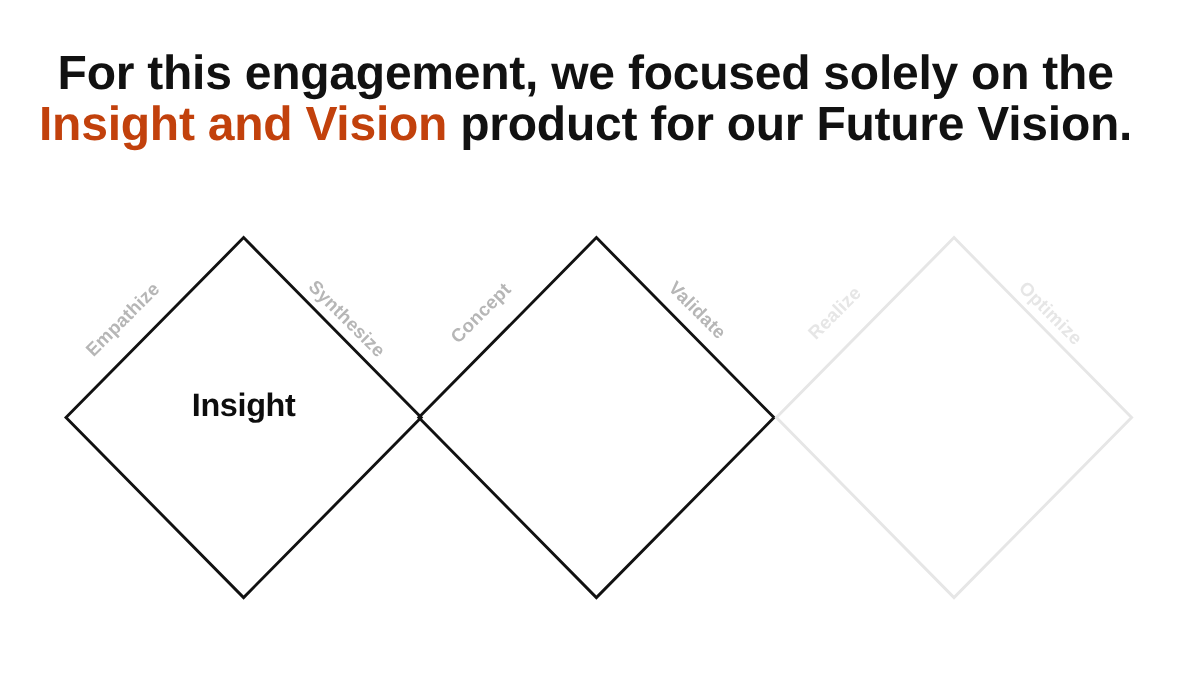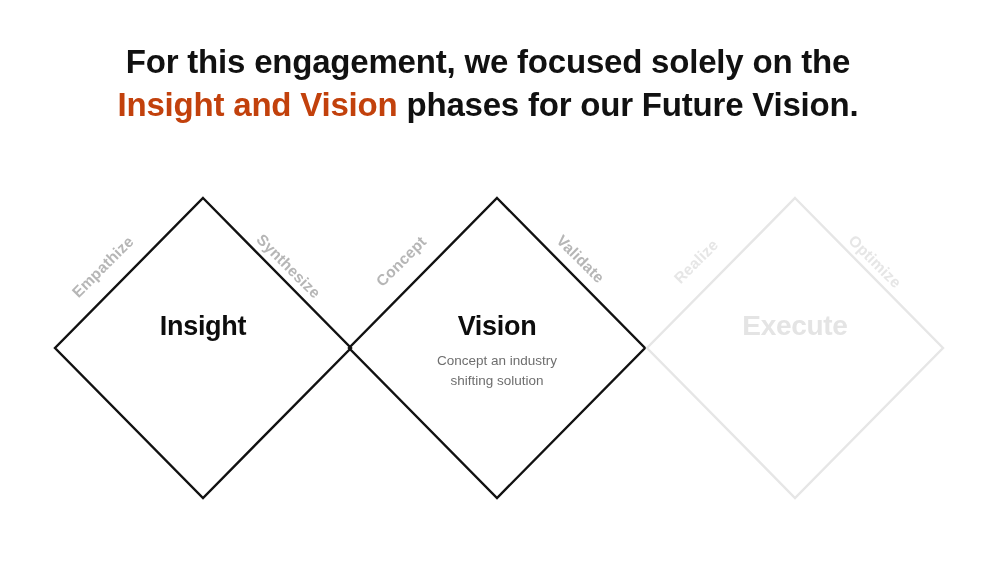--- a/index.html
+++ b/index.html
@@ -15,21 +15,21 @@
     position: relative;
   }
 
   
   .headline {
     position: absolute;
     left: 0;
     top: 40px;
     width: 976px;
     text-align: center;
-    font-size: 33px;
+    font-size: 40px;
     font-weight: bold;
     line-height: 43px;
     letter-spacing: -0.2px;
     color: #111111;
   }
   .headline .accent {
     color: #c2410c;
   }
 
   
@@ -57,20 +57,21 @@
     height: 563px;
     overflow: visible;
   }
 
   
   .phase-text {
     position: absolute;
     width: 240px;
     text-align: center;
     transform: translateX(-50%);
+    margin-top: 12px;
   }
   .phase-title {
     font-size: 27px;
     font-weight: bold;
     line-height: 30px;
     letter-spacing: -0.3px;
     color: #0d0d0d;
     margin: 0;
   }
   .phase-desc {
@@ -109,21 +110,21 @@
   }
 </style>
 </head>
 <body>
 
 <div class="headline">
   <div>
     <span>For this engagement, we focused solely on the</span>
   </div>
   <div>
-    <span class="accent">Insight and Vision</span><span> phases for our Future Vision.</span>
+    <span class="accent">Insight and Vision</span><span> product for our Future Vision.</span>
   </div>
 </div>
 
 <div class="diagram">
 
   <div class="phase">
     <svg class="diamond-svg" viewBox="0 0 1000 563">
       <polygon points="203,198 351,348 203,498 55,348" fill="none" stroke="#111111" stroke-width="2.4" stroke-linejoin="miter"></polygon>
     </svg>
     <div class="edge-label left-edge" style="left:75px; top:286px;">Empathize</div>
@@ -132,33 +133,25 @@
       <p class="phase-title">Insight</p>
     </div>
   </div>
 
   <div class="phase">
     <svg class="diamond-svg" viewBox="0 0 1000 563">
       <polygon points="497,198 645,348 497,498 349,348" fill="none" stroke="#111111" stroke-width="2.4" stroke-linejoin="miter"></polygon>
     </svg>
     <div class="edge-label left-edge" style="left:379px; top:275px;">Concept</div>
     <div class="edge-label right-edge" style="left:559px; top:229px;">Validate</div>
-    <div class="phase-text" style="left:497px; top:311px;">
-      <p class="phase-title">Vision</p>
-      <p class="phase-desc">
-        <span>Concept an industry</span><br>
-        <span>shifting solution</span>
-      </p>
-    </div>
   </div>
 
   <div class="phase is-muted">
     <svg class="diamond-svg" viewBox="0 0 1000 563">
       <polygon points="795,198 943,348 795,498 647,348" fill="none" stroke="#e6e6e6" stroke-width="2.4" stroke-linejoin="miter"></polygon>
     </svg>
     <div class="edge-label left-edge" style="left:677px; top:272px;">Realize</div>
     <div class="edge-label right-edge" style="left:851px; top:229px;">Optimize</div>
     <div class="phase-text" style="left:795px; top:311px;">
-      <p class="phase-title">Execute</p>
     </div>
   </div>
 
 </div>
 
 </body></html>

